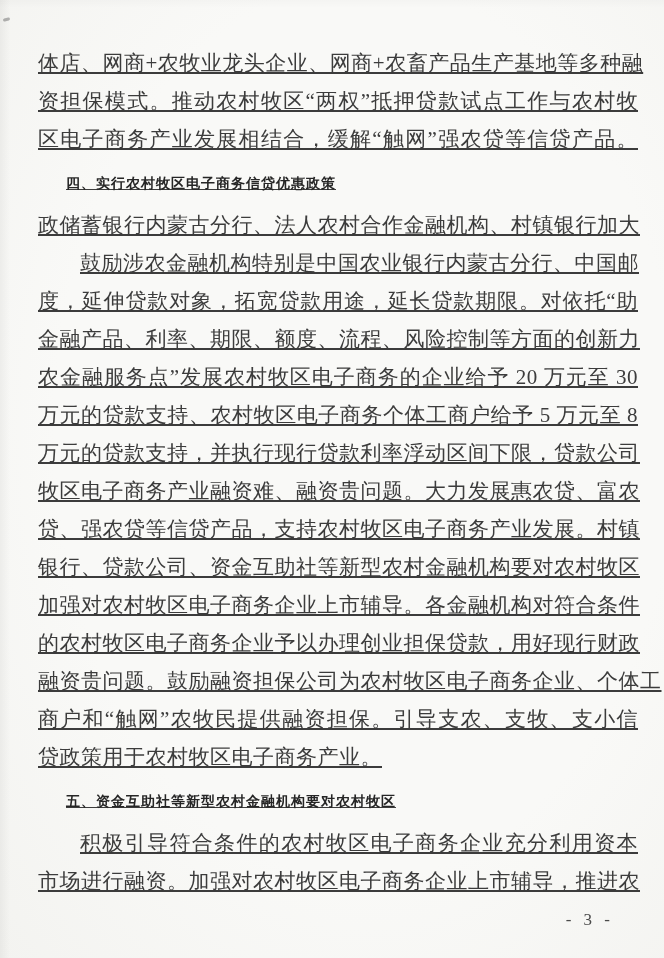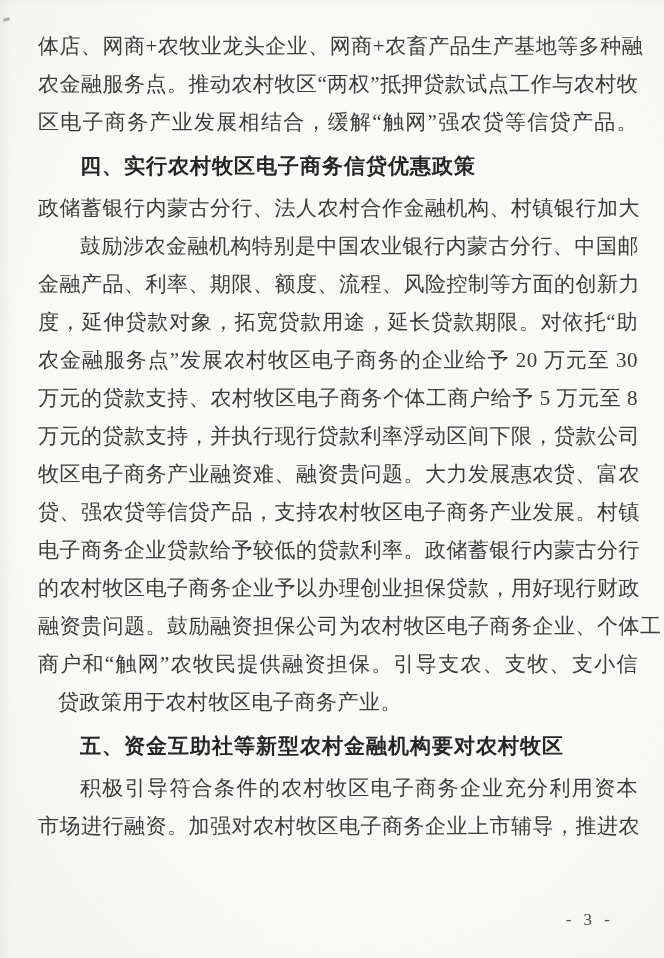--- a/index.html
+++ b/index.html
@@ -16,50 +16,50 @@
       linear-gradient(90deg, rgba(0,0,0,0.045) 0px, rgba(0,0,0,0.0) 10px),
       linear-gradient(180deg, rgba(0,0,0,0.02) 0px, rgba(0,0,0,0.0) 8px),
       radial-gradient(ellipse at 55% 45%, #f9f9f7 60%, #f3f3f0 100%);
     background-color: #f7f7f5;
     overflow: hidden;
     font-family: "Liberation Serif", "DejaVu Serif", serif;
   }
   .text-block {
     position: absolute;
     left: 38px;
-    top: 27px;
+    top: 44px;
     width: 600px;
     color: #3c3c3c;
     font-size: 21px;
     text-rendering: optimizeLegibility;
+    text-decoration: underline;
   }
   .line {
     height: 38px;
     line-height: 38px;
     text-align: justify;
     text-align-last: justify;
     text-justify: inter-character;
     white-space: nowrap;
     letter-spacing: 0.5px;
   }
   .line.indent { text-indent: 2em; }
   .line.short {
     text-align: left;
     text-align-last: left;
-    margin-left: 20px;
   }
   .heading {
     height: 40px;
     line-height: 40px;
     margin-top: 5px;
     margin-bottom: 3px;
     text-indent: 2em;
     font-family: "Liberation Sans", "DejaVu Sans", sans-serif;
     font-weight: bold;
-    font-size: 21px;
+    font-size: 14px;
     color: #262626;
     letter-spacing: 1px;
     white-space: nowrap;
     text-align: left;
     text-align-last: left;
   }
   .page-number {
     position: absolute;
     right: 50px;
     bottom: 28px;
@@ -87,33 +87,34 @@
 </style>
 </head>
 <body>
 
 <div class="page">
   <div class="speck-1"></div>
   <div class="speck-2"></div>
 
   <div class="text-block">
     <div class="line">体店、网商+农牧业龙头企业、网商+农畜产品生产基地等多种融</div>
-    <div class="line">农金融服务点。推动农村牧区“两权”抵押贷款试点工作与农村牧</div>
+    <div class="line">资担保模式。推动农村牧区“两权”抵押贷款试点工作与农村牧</div>
     <div class="line">区电子商务产业发展相结合，缓解“触网”强农贷等信贷产品。</div>
     <div class="heading">四、实行农村牧区电子商务信贷优惠政策</div>
     <div class="line">政储蓄银行内蒙古分行、法人农村合作金融机构、村镇银行加大</div>
     <div class="line indent">鼓励涉农金融机构特别是中国农业银行内蒙古分行、中国邮</div>
+    <div class="line">度，延伸贷款对象，拓宽贷款用途，延长贷款期限。对依托“助</div>
     <div class="line">金融产品、利率、期限、额度、流程、风险控制等方面的创新力</div>
-    <div class="line">度，延伸贷款对象，拓宽贷款用途，延长贷款期限。对依托“助</div>
     <div class="line">农金融服务点”发展农村牧区电子商务的企业给予 20 万元至 30</div>
     <div class="line">万元的贷款支持、农村牧区电子商务个体工商户给予 5 万元至 8</div>
     <div class="line">万元的贷款支持，并执行现行贷款利率浮动区间下限，贷款公司</div>
     <div class="line">牧区电子商务产业融资难、融资贵问题。大力发展惠农贷、富农</div>
     <div class="line">贷、强农贷等信贷产品，支持农村牧区电子商务产业发展。村镇</div>
-    <div class="line">电子商务企业贷款给予较低的贷款利率。政储蓄银行内蒙古分行</div>
+    <div class="line">银行、贷款公司、资金互助社等新型农村金融机构要对农村牧区</div>
+    <div class="line">加强对农村牧区电子商务企业上市辅导。各金融机构对符合条件</div>
     <div class="line">的农村牧区电子商务企业予以办理创业担保贷款，用好现行财政</div>
     <div class="line">融资贵问题。鼓励融资担保公司为农村牧区电子商务企业、个体工</div>
     <div class="line">商户和“触网”农牧民提供融资担保。引导支农、支牧、支小信</div>
     <div class="line short">贷政策用于农村牧区电子商务产业。</div>
     <div class="heading">五、资金互助社等新型农村金融机构要对农村牧区</div>
     <div class="line indent">积极引导符合条件的农村牧区电子商务企业充分利用资本</div>
     <div class="line">市场进行融资。加强对农村牧区电子商务企业上市辅导，推进农</div>
   </div>
 
   <div class="page-number">- 3 -</div>

